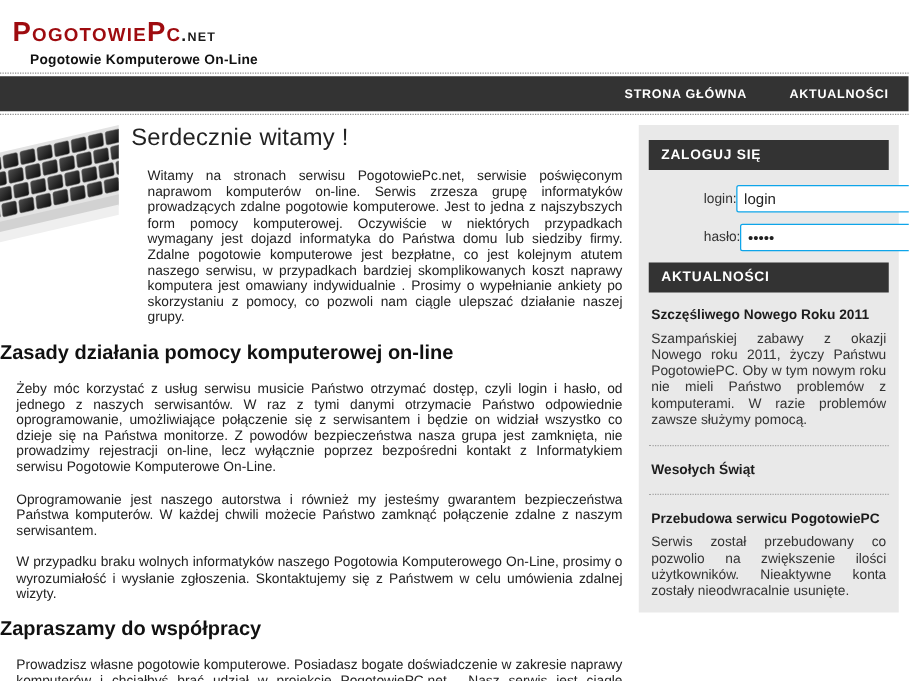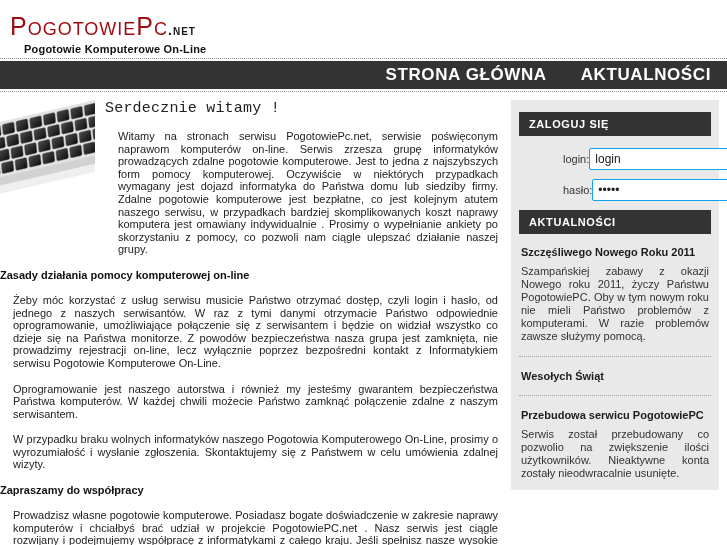--- a/index.html
+++ b/index.html
@@ -9,22 +9,22 @@
     background: #ffffff;
     font-family: "Liberation Sans", sans-serif;
     color: #222;
   }
 
   
   .header { padding: 11px 0 0 10px; height: 58px; }
   .logo { line-height: 30px; white-space: nowrap; cursor: pointer; }
   .logo-main {
     font-variant: small-caps;
-    font-weight: normal;
-    font-size: 25px;
+    font-weight: bold;
+    font-size: 22px;
     letter-spacing: 1px;
     color: #9e0b0f;
   }
   .logo-suffix {
     font-variant: small-caps;
     font-weight: bold;
     font-size: 14px;
     letter-spacing: 1px;
     color: #1a1a1a;
   }
@@ -34,45 +34,45 @@
   }
 
   
   .dotted-line { border-top: 1px dotted #8f8f8f; height: 0; }
   .navbar {
     background: #333333; height: 28px; margin: 2px 0;
     display: flex; justify-content: flex-end; align-items: center;
     gap: 34px; padding-right: 16px;
   }
   .nav-item {
-    color: #ffffff; font-size: 17px; font-weight: bold;
+    color: #ffffff; font-size: 10px; font-weight: bold;
     letter-spacing: 0.6px; text-decoration: none; cursor: pointer;
   }
 
   
   .main { display: flex; align-items: flex-start; padding-top: 8px; }
   .content { width: 511px; position: relative; }
   .sidebar {
     width: 208px; margin-left: 0; background: #e9e9e9;
     padding: 12px 8px 10px 8px;
   }
 
   
   .keyboard-img { position: absolute; left: 0; top: 0; width: 95px; height: 95px; }
   .welcome { margin-left: 105px; }
   .welcome h1 {
-    font-size: 15px; font-weight: normal; color: #222;
-    margin: 0 0 3px 0; letter-spacing: 0.2px; font-family: Liberation Mono, monospace;
+    font-size: 19px; font-weight: normal; color: #222;
+    margin: 0 0 3px 0; letter-spacing: 0.2px;
   }
   .content p {
     font-size: 11px; line-height: 12.6px; text-align: justify;
     margin: 13px; color: #222;
   }
   .section-title {
-    font-size: 11px; font-weight: bold; color: #111;
+    font-size: 16px; font-weight: bold; color: #111;
     margin: 9px 0 1px 0;
   }
   .intro-line { margin-top: 12px !important; text-align: left !important; }
   .city-list {
     list-style: square; margin: 7px 0 0 6px; padding-left: 15px;
     font-size: 11.5px; color: #222;
   }
   .city-list li { line-height: 13px; cursor: default; font-weight: bold; }
 
   

